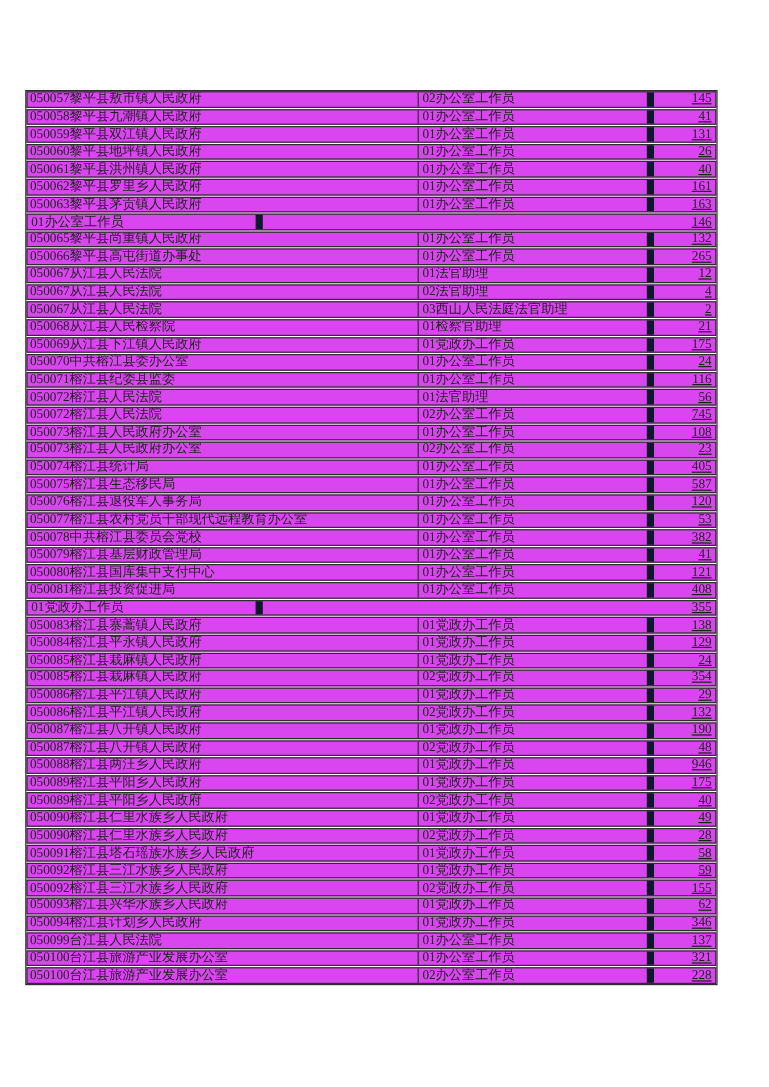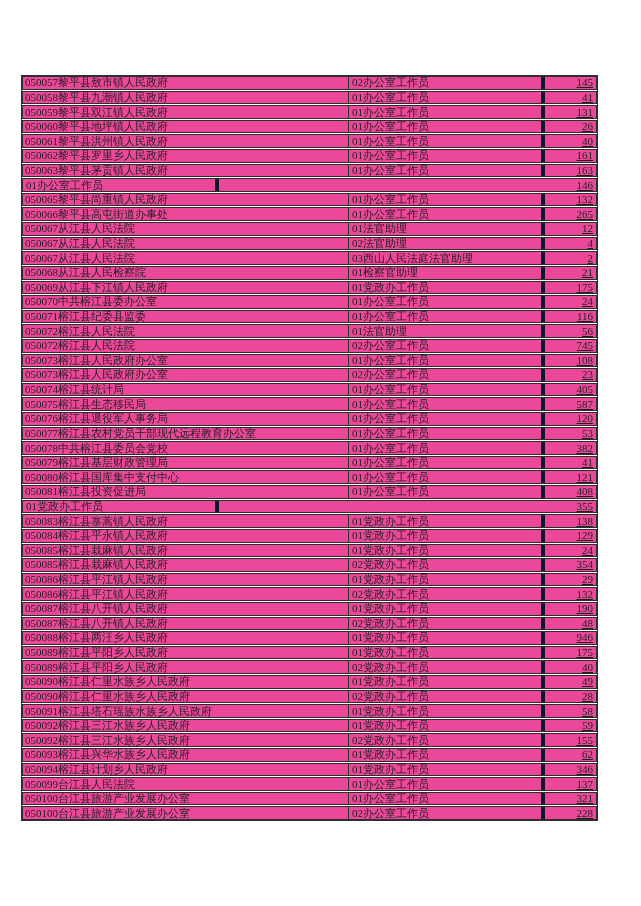--- a/index.html
+++ b/index.html
@@ -34,41 +34,41 @@
     flex-direction: column;
     gap: 1px;
     background: #ffffff;
   }
   .row {
     flex: 1 1 0;
     box-sizing: border-box;
     border: 1px solid #2e2e2e;
     display: flex;
     align-items: stretch;
-    background: #ec4899;
+    background: #d946ef;
     min-height: 0;
   }
   .cell {
     box-sizing: border-box;
     display: flex;
     align-items: center;
     font-size: 11px;
     line-height: 1;
     white-space: nowrap;
     overflow: hidden;
     color: #1f1f1f;
   }
   .c-org {
     width: 326px;
     border-right: 1px solid #2e2e2e;
     padding-left: 2px;
   }
   .c-pos {
     width: 196px;
-    border-right: 4px solid #0f172a;
+    border-right: 6px solid #0f172a;
     padding-left: 3px;
   }
   .c-num {
     flex: 1 1 auto;
     justify-content: flex-end;
     padding-right: 3px;
     text-decoration: underline;
   }
 </style>
 </head>

